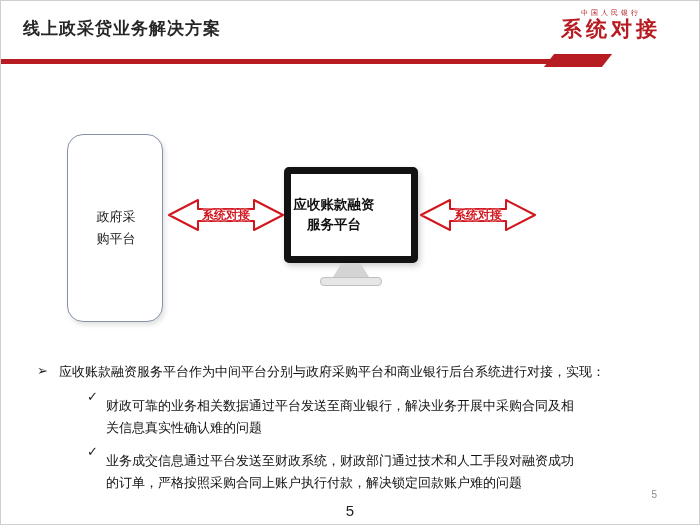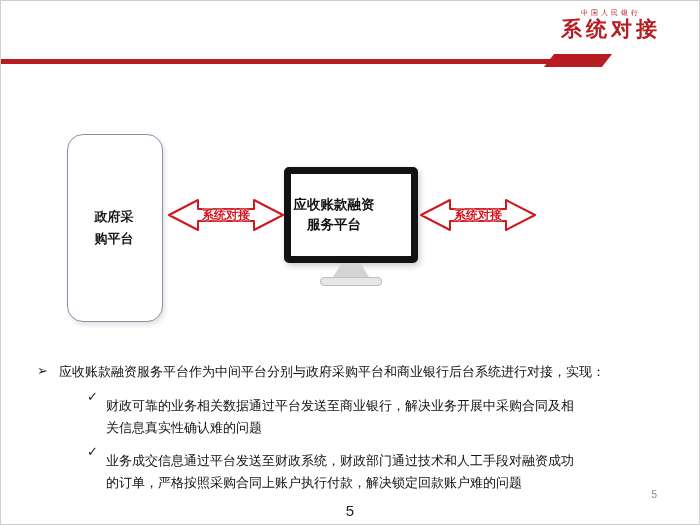--- a/index.html
+++ b/index.html
@@ -75,23 +75,23 @@
     border-radius: 16px;
     box-shadow: 2px 3px 5px rgba(0,0,0,0.12);
     display: flex;
     align-items: center;
     justify-content: center;
   }
   .box-left { left: 66px; }
   .box-right { left: 534px; }
   .side-box .box-label {
     font-size: 13px;
-    font-weight: bold;
+    font-weight: normal;
     color: #1a1a1a;
-    text-align: left;
+    text-align: right;
     line-height: 1.7;
   }
   .box-left .box-label { width: 41px; }
   .box-right .box-label { width: 55px; }
 
   .monitor {
     position: absolute;
     left: 283px;
     top: 166px;
     width: 134px;
@@ -202,20 +202,21 @@
     bottom: 24px;
     font-size: 10px;
     color: #8a8a8a;
   }
 </style>
 </head>
 <body>
 
 <div class="slide">
 
+  <h1 class="title">线上政采贷业务解决方案</h1>
 
   <div class="logo">
     <span class="logo-top">中国人民银行</span>
     <span class="logo-main">系统对接</span>
   </div>
 
   <div class="ribbon-line"></div>
   <div class="ribbon-dash"></div>
 
   <div class="side-box box-left">

